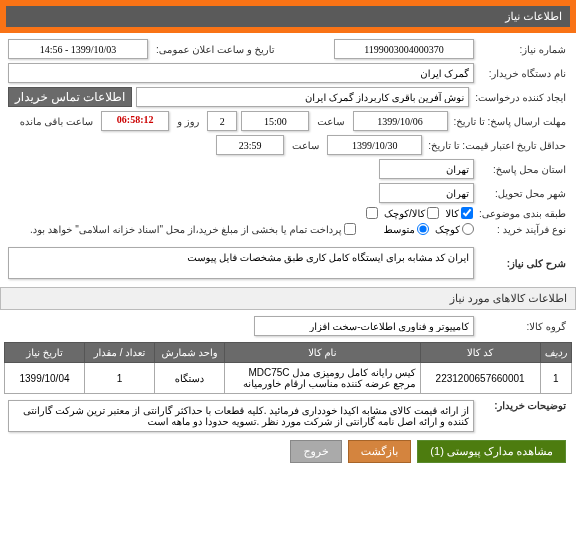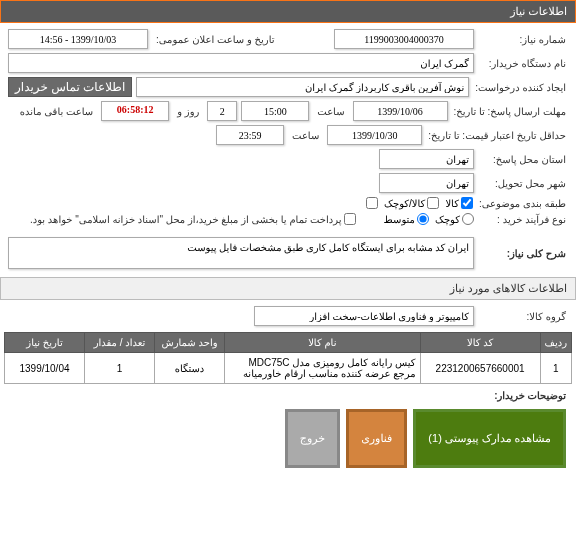--- a/index.html
+++ b/index.html
@@ -1,46 +1,46 @@
 <!DOCTYPE html>
 <html dir="rtl" lang="fa"><head>
 <meta charset="utf-8">
 <style>
 * { box-sizing: border-box; margin: 0; padding: 0; }
 body { font-family: Tahoma, Arial, sans-serif; font-size: 11px; background: #fff; direction: rtl; }
 .container { width: 576px; margin: 0; }
-.header-bar { background: #5a5a5a; color: #fff; padding: 4px 8px; border: 1px solid #f97316; font-size: 11px; text-align: right; }
+.header-bar { background: #5a5a5a; color: #fff; padding: 4px 8px; border: 6px solid #f97316; font-size: 11px; text-align: right; }
 .section-bar { background: #f0f0f0; color: #333; padding: 4px 8px; border: 1px solid #bbb; font-size: 11px; text-align: right; margin-top: 2px; }
 .form-area { background: #fff; padding: 4px; }
 .row { display: flex; align-items: center; padding: 2px 4px; gap: 4px; }
 .label { color: #333; font-size: 10px; white-space: nowrap; padding: 0 2px; min-width: 90px; text-align: right; }
 .label-sm { color: #333; font-size: 10px; white-space: nowrap; padding: 0 4px; }
 .input-box { border: 1px solid #aaa; background: #fff; padding: 2px 4px; height: 20px; font-size: 10px; font-family: Tahoma; text-align: center; box-shadow: 1px 1px 2px rgba(0,0,0,0.2); }
 .input-wide { flex: 1; }
 .input-med { width: 140px; }
 .input-sm { width: 95px; }
 .input-xs { width: 68px; }
 .contact-btn { background: #6a6a6a; color: #fff; border: 1px solid #555; padding: 2px 6px; font-size: 12px; cursor: pointer; }
 .radio-group { display: flex; align-items: center; gap: 6px; }
 .radio-item { display: flex; align-items: center; gap: 2px; font-size: 10px; }
 .chk { width: 12px; height: 12px; }
 .note { font-size: 10px; color: #333; }
 .timer { color: #c00; font-weight: bold; }
 table { width: 100%; border-collapse: collapse; margin-top: 4px; }
 th { background: #6a6a6a; color: #fff; padding: 4px; font-size: 10px; border: 1px solid #555; text-align: center; font-weight: normal; }
 td { background: #fff; padding: 4px; font-size: 10px; border: 1px solid #aaa; text-align: center; }
-.col-idx { width: 30px; }
+.col-idx { width: 30px; font-style: italic; }
 .col-code { width: 120px; }
 .col-name { width: auto; }
 .col-unit { width: 70px; }
 .col-qty { width: 70px; }
 .col-date { width: 80px; }
 .desc-box { border: 1px solid #aaa; background: #fff; padding: 4px; margin: 4px; font-size: 10px; min-height: 30px; box-shadow: 1px 1px 2px rgba(0,0,0,0.2); }
 .btn-row { display: flex; gap: 6px; padding: 6px; justify-content: flex-start; }
-.btn { padding: 20px 12px; font-size: 11px; cursor: pointer; border: 3px solid #000000; }
+.btn { padding: 4px 12px; font-size: 11px; cursor: pointer; border: 1px solid #000000; }
 .btn-green { background: #4d7c0f; color: #fff; border-color: #5a8a2e; }
 .btn-orange { background: #d4843e; color: #fff; border-color: #a76428; }
 .btn-gray { background: #aaa; color: #fff; border-color: #888; }
 .textarea-box { border: 1px solid #aaa; background: #fff; padding: 4px; width: 100%; min-height: 24px; font-size: 10px; font-family: Tahoma; box-shadow: 1px 1px 2px rgba(0,0,0,0.2); text-align: right; resize: none; }
 </style>
 </head>
 <body>
 
 <div class="container">
 
@@ -168,23 +168,24 @@
           <td style="text-align:right">کیس رایانه کامل رومیزی مدل MDC75C مرجع عرضه کننده مناسب ارقام خاورمیانه</td>
           <td>دستگاه</td>
           <td>1</td>
           <td>1399/10/04</td>
         </tr>
       </tbody>
     </table>
 
     <div class="row" style="margin-top:4px;align-items:flex-start">
       <span class="label" style="font-weight:bold">توضیحات خریدار:</span>
+      <div class="desc-box" style="flex:1;margin:0">از ارائه قیمت کالای مشابه اکیدا خودداری فرمائید .کلیه قطعات با حداکثر گارانتی از معتبر ترین شرکت گارانتی کننده و ارائه اصل نامه گارانتی از شرکت مورد نظر .تسویه حدودا دو ماهه است</div>
     </div>
 
     <div class="btn-row">
       <button class="btn btn-green">مشاهده مدارک پیوستی (1)</button>
-      <button class="btn btn-orange">فناوری</button>
+      <button class="btn btn-orange">بازگشت</button>
       <button class="btn btn-gray">خروج</button>
     </div>
 
   </div>
 
 </div>
 
 </body></html>

